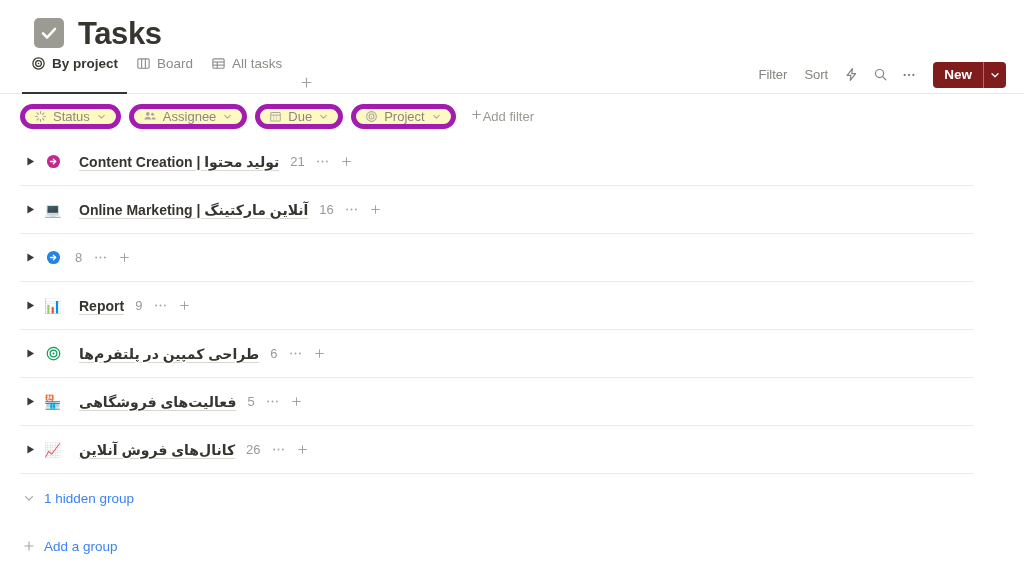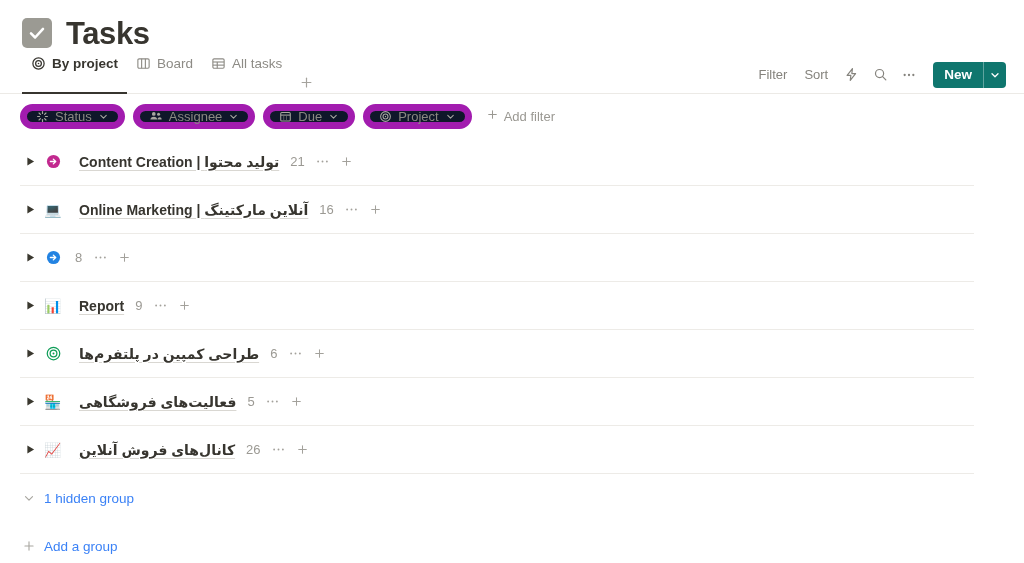--- a/index.html
+++ b/index.html
@@ -8,22 +8,23 @@
     background: #ffffff;
     font-family: "Liberation Sans", "DejaVu Sans", sans-serif;
     color: #37352f;
     overflow: hidden;
   }
 
   
   .title-row {
     display: flex; align-items: center;
     gap: 14px;
-    padding: 10px 0 0 22px;
+    padding: 10px 0 0 14px;
     height: 56px;
+    margin-left: 20px;
   }
   .title-icon {
     width: 30px; height: 30px;
     border-radius: 5px;
     background: #9b9a93;
     display: flex; align-items: center; justify-content: center;
     flex: 0 0 auto;
   }
   .title-icon svg { display: block; }
   .page-title {
@@ -85,21 +86,21 @@
   .tool-icon {
     width: 26px; height: 24px;
     display: flex; align-items: center; justify-content: center;
     color: #85837d;
     border-radius: 4px;
     cursor: pointer;
   }
   .new-btn {
     display: flex; align-items: stretch;
     margin-left: 8px;
-    background: #0f766e;
+    background: #7f1d1d;
     border-radius: 4px;
     overflow: hidden;
     height: 26px;
   }
   .new-btn .lbl {
     color: #fff;
     font-size: 13.5px;
     font-weight: 600;
     padding: 0 11px;
     display: flex; align-items: center;
@@ -118,33 +119,32 @@
     display: flex; align-items: center;
     gap: 8px;
     padding: 11px 0 11px 20px;
     height: 44px;
   }
   .chip {
     display: inline-flex; align-items: center;
     gap: 6px;
     height: 25px;
     padding: 0 9px;
-    border: 7px solid #a21caf;
+    border: 5px solid #a21caf;
     border-radius: 13px;
     font-size: 13px;
     color: #8a8882;
-    background: #0f172a;
+    background: #fef9c3;
     cursor: pointer;
     white-space: nowrap;
   }
   .chip .cicon { display: flex; align-items: center; color: #a9a7a1; }
   .chip .ccaret { display: flex; align-items: center; color: #a9a7a1; }
   .add-filter {
     display: inline-flex; align-items: center;
-    gap: 5px;
     font-size: 13px;
     color: #9a9892;
     padding: 0 6px;
     height: 25px;
     cursor: pointer;
     white-space: nowrap;
   }
 
   
   .groups { padding: 0 0 0 0; }

